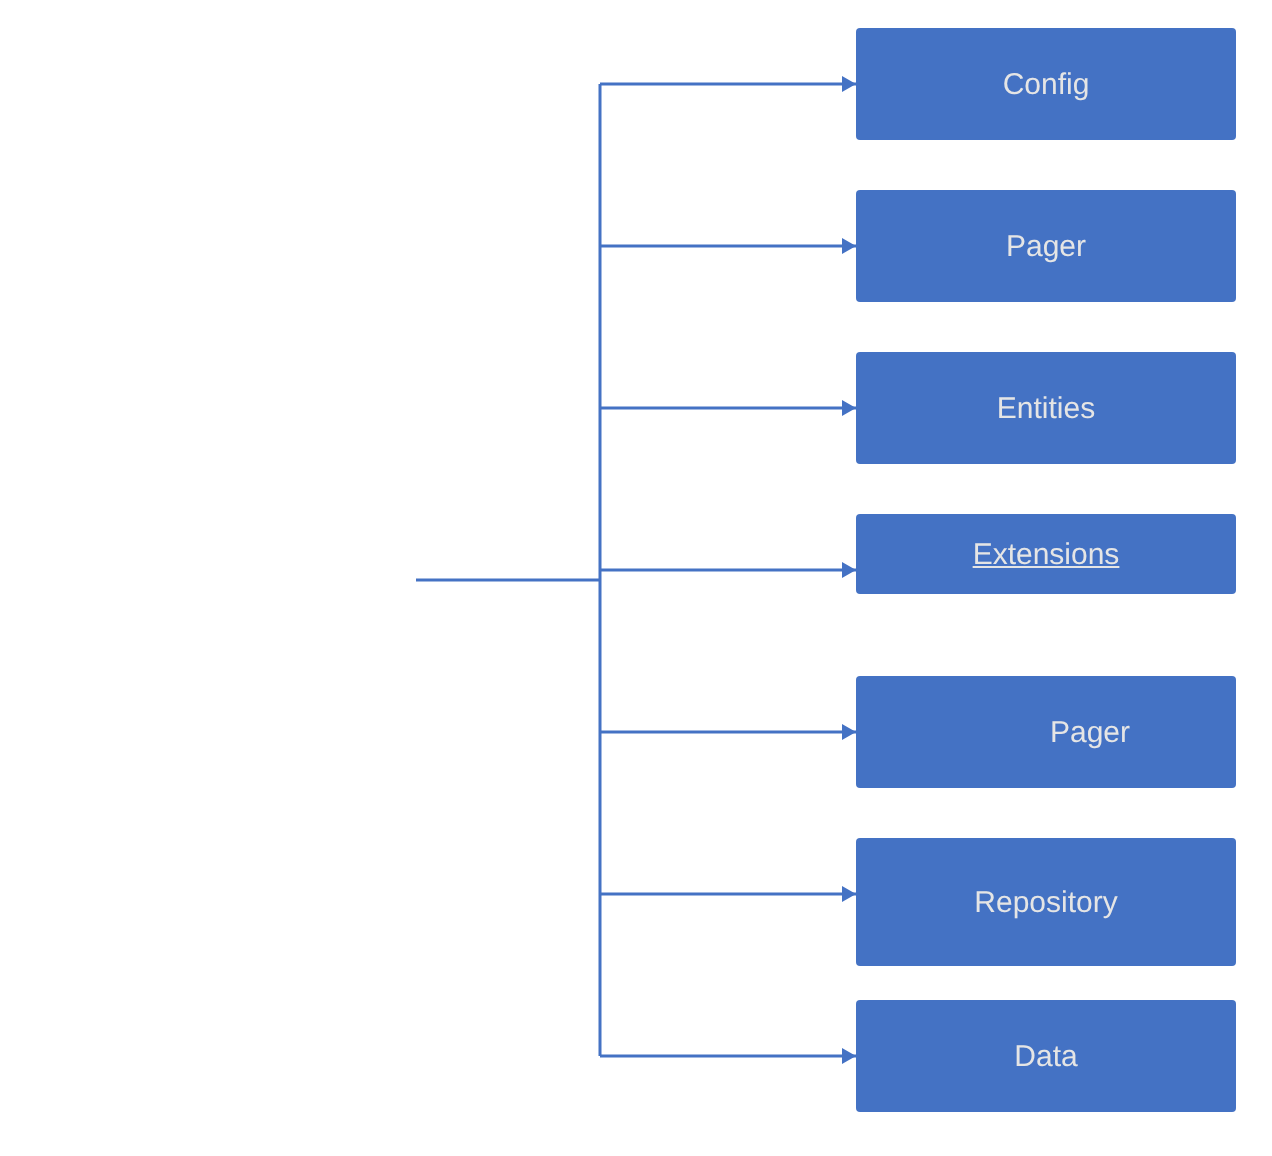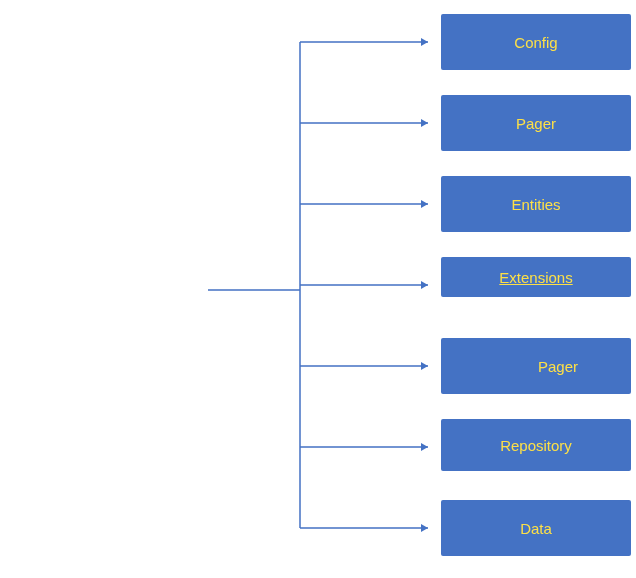--- a/index.html
+++ b/index.html
@@ -18,28 +18,27 @@
     svg.lines {
       position: absolute;
       top: 0; left: 0;
       width: 636px;
       height: 578px;
       pointer-events: none;
     }
     .node {
       position: absolute;
       background: #4472C4;
-      color: #fde047;
+      color: #e5e5e5;
       display: flex;
       align-items: center;
       justify-content: center;
       font-size: 15px;
       font-weight: 400;
       border-radius: 2px;
-      margin-left: 13px;
     }
   </style>
 </head>
 <body>
 
 <div class="diagram">
   <svg class="lines" id="svg-lines">
     <path d="M 208 290 L 300 290 M 300 42 L 300 528 M 300 42 L 428 42 M 300 123 L 428 123 M 300 204 L 428 204 M 300 285 L 428 285 M 300 366 L 428 366 M 300 447 L 428 447 M 300 528 L 428 528 " stroke="#4472C4" stroke-width="1.5" fill="none"></path>
     <polygon points="428,42 421,38 421,46" fill="#4472C4"></polygon>
       <polygon points="428,123 421,119 421,127" fill="#4472C4"></polygon>
@@ -48,16 +47,16 @@
       <polygon points="428,366 421,362 421,370" fill="#4472C4"></polygon>
       <polygon points="428,447 421,443 421,451" fill="#4472C4"></polygon>
       <polygon points="428,528 421,524 421,532" fill="#4472C4"></polygon>
   </svg>
   <div id="children-container">
       <div class="node" style="left: 428px; top: 14px; width: 190px; height: 56px;">Config</div>
       <div class="node" style="left: 428px; top: 95px; width: 190px; height: 56px;">Pager</div>
       <div class="node" style="left: 428px; top: 176px; width: 190px; height: 56px;">Entities</div>
       <div class="node" style="left: 428px; top: 257px; width: 190px; height: 40px; text-decoration: underline;">Extensions</div>
       <div class="node" style="left: 428px; top: 338px; width: 190px; height: 56px; padding-left: 44px;">Pager</div>
-      <div class="node" style="left: 428px; top: 419px; width: 190px; height: 52px;">Repository</div>
+      <div class="node" style="left: 428px; top: 419px; width: 190px; height: 64px;">Repository</div>
       <div class="node" style="left: 428px; top: 500px; width: 190px; height: 56px;">Data</div>
     </div>
 </div>
 
 </body></html>

